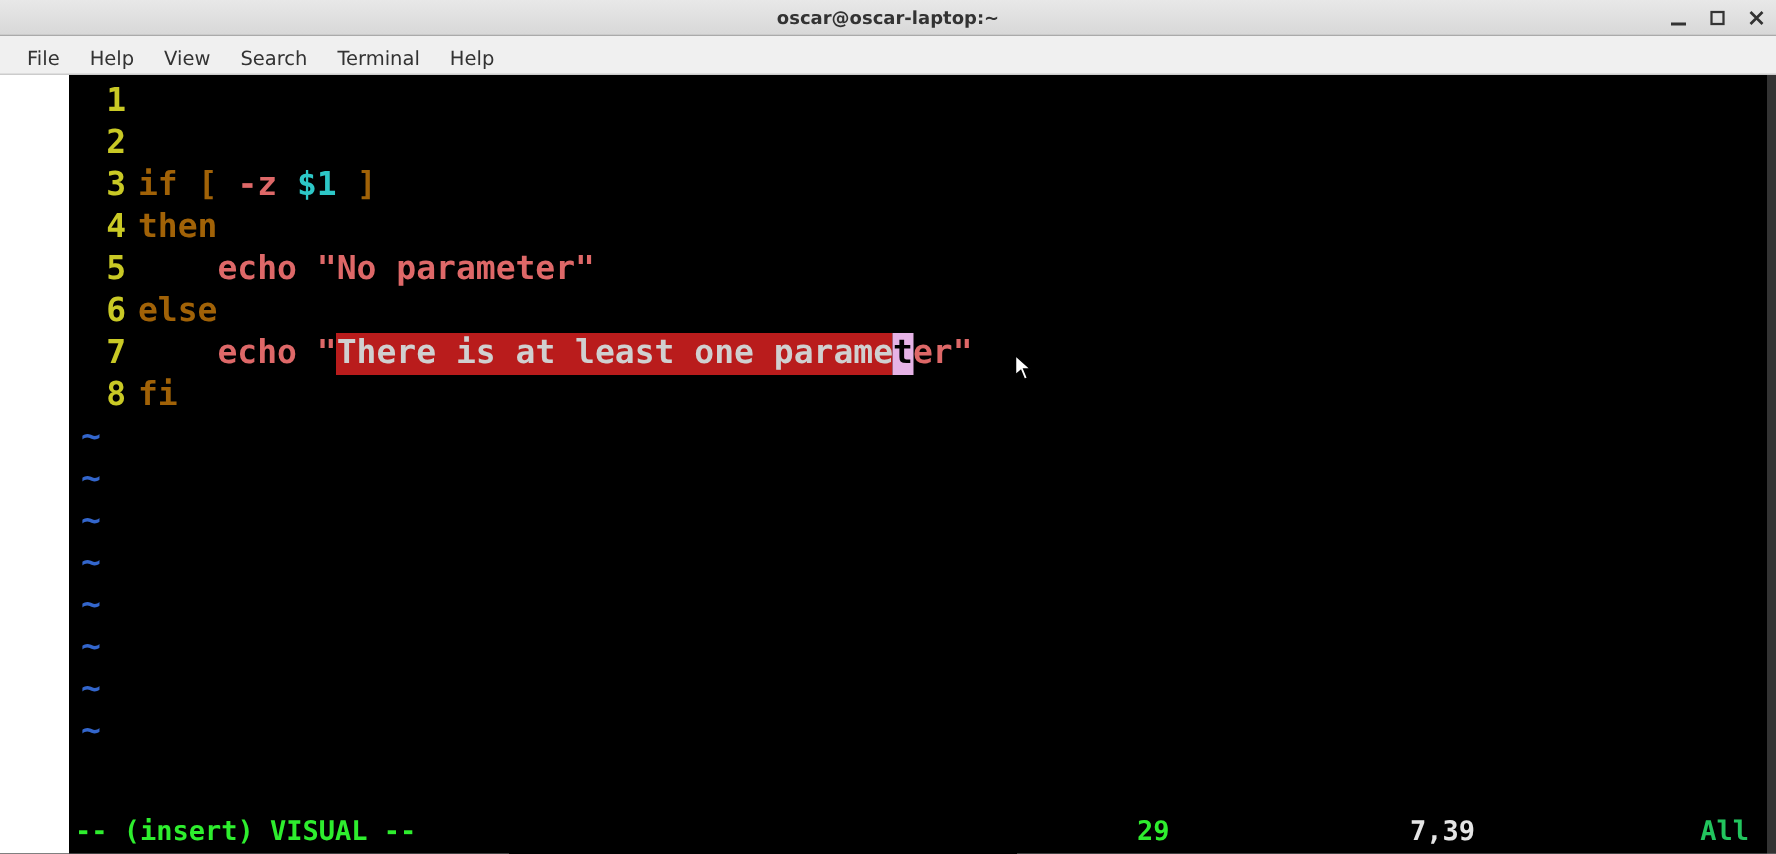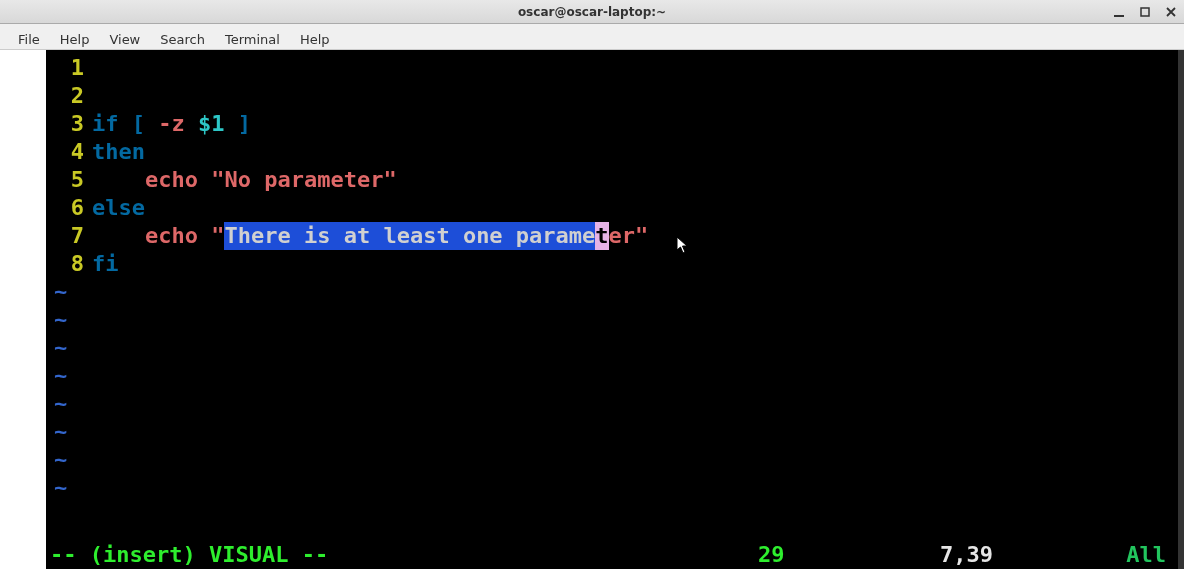--- a/index.html
+++ b/index.html
@@ -91,45 +91,45 @@
       white-space: pre;
     }
     .lineno {
       color: #c9c925;
       width: 42px;
       text-align: right;
       padding-right: 8px;
       flex-shrink: 0;
     }
     .c-cyan { color: #2dc7c7; }
-    .c-yellow { color: #0369a1; }
+    .c-yellow { color: #a16207; }
     .c-salmon { color: #de6868; }
     .c-white { color: #d0d0d0; }
     .tilde {
       color: #3366cc;
       padding-left: 4px;
     }
     .vsel {
-      background: #1d4ed8;
+      background: #b91c1c;
       color: #d0d0d0;
     }
     .vcursor {
       background: #e6b3e6;
       color: #000;
     }
     .statusbar {
       position: absolute;
       bottom: 0;
       left: 0;
       right: 0;
       height: 28px;
       display: flex;
       align-items: center;
       font-family: "DejaVu Sans Mono", monospace;
-      font-size: 22px;
+      font-size: 18px;
       font-weight: bold;
     }
     .status-mode {
       color: #2eee2e;
       padding-left: 4px;
       flex-shrink: 0;
     }
     .status-count {
       position: absolute;
       left: 712px;

